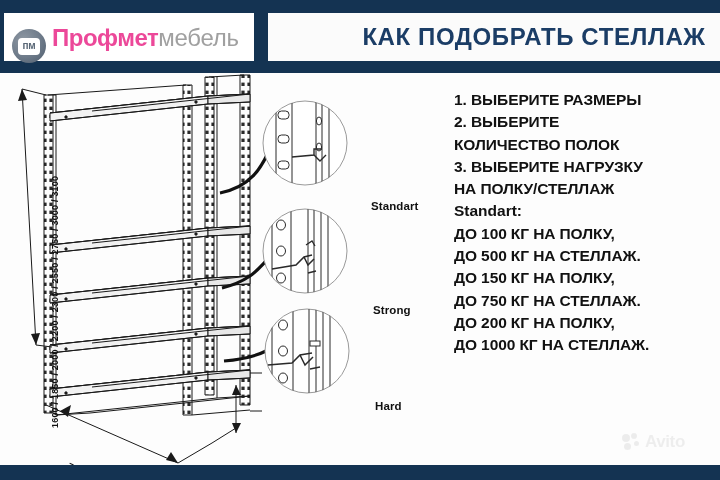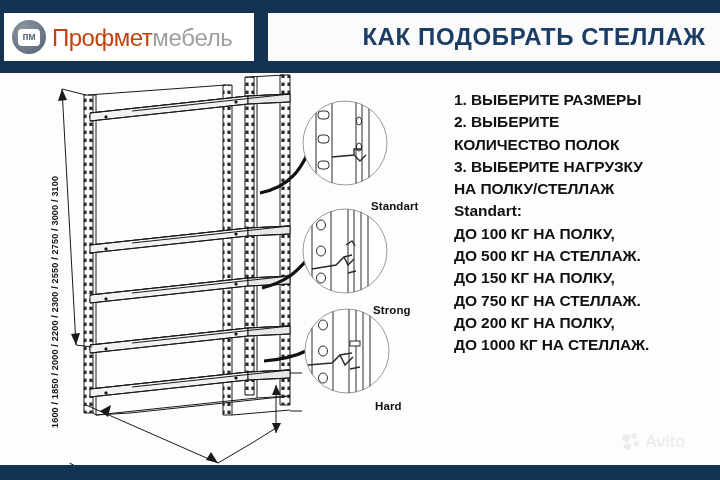--- a/index.html
+++ b/index.html
@@ -15,36 +15,36 @@
   .header{
     position:absolute;left:0;top:0;width:720px;height:73px;
     background:#143352;
   }
   .logo-plate{
     position:absolute;left:4px;top:13px;width:250px;height:48px;
     background:#ffffff;
     display:flex;align-items:center;
   }
   .logo-mark{
-    position:absolute;left:8px;top:7px;width:34px;height:34px;
+    position:absolute;left:8px;top:16px;width:34px;height:34px;
     border-radius:50%;
     background:radial-gradient(circle at 35% 32%, #8e98a3 0%, #6d7a89 55%, #4c5a6b 100%);
     display:flex;align-items:center;justify-content:center;
   }
   .logo-mark-inner{
     width:22px;height:17px;border-radius:4px;background:#ffffff;
     display:flex;align-items:center;justify-content:center;
     font-size:10px;font-weight:bold;color:#5a6877;line-height:1;
     letter-spacing:-0.3px;
   }
   .brand{
     position:absolute;left:48px;top:12px;
     font-size:24px;line-height:26px;white-space:nowrap;
   }
-  .brand-b{font-weight:normal;color:#c2410c;letter-spacing:-0.5px;}
+  .brand-b{font-weight:bold;color:#ec4899;letter-spacing:-0.5px;}
   .brand-l{font-weight:normal;color:#a0a0a0;letter-spacing:-0.3px;}
 
   .title-plate{
     position:absolute;left:268px;top:13px;width:532px;height:48px;
     background:#fbfbfb;
     display:flex;align-items:center;justify-content:center;
   }
   .title-text{
     font-size:24px;font-weight:bold;color:#1b3d66;
     letter-spacing:0.6px;white-space:nowrap;
@@ -75,21 +75,21 @@
     position:absolute;left:441px;top:89px;width:272px;margin-left:13px;
   }
   .step-line{
     font-size:15.5px;font-weight:bold;color:#111111;
     line-height:22.3px;white-space:nowrap;letter-spacing:-0.1px;
   }
   .step-line.lat{letter-spacing:0px;}
 
   
   .drawing{
-    position:absolute;left:0;top:73px;width:430px;height:392px;padding-left:40px;
+    position:absolute;left:0;top:73px;width:430px;height:392px;
   }
   .drawing svg{display:block;}
 
   
   .callout-label{
     position:absolute;font-size:11.5px;font-weight:bold;color:#111;
     letter-spacing:0.1px;white-space:nowrap;
   }
   #lbl-standart{left:371px;top:127px;}
   #lbl-strong{left:373px;top:231px;}

